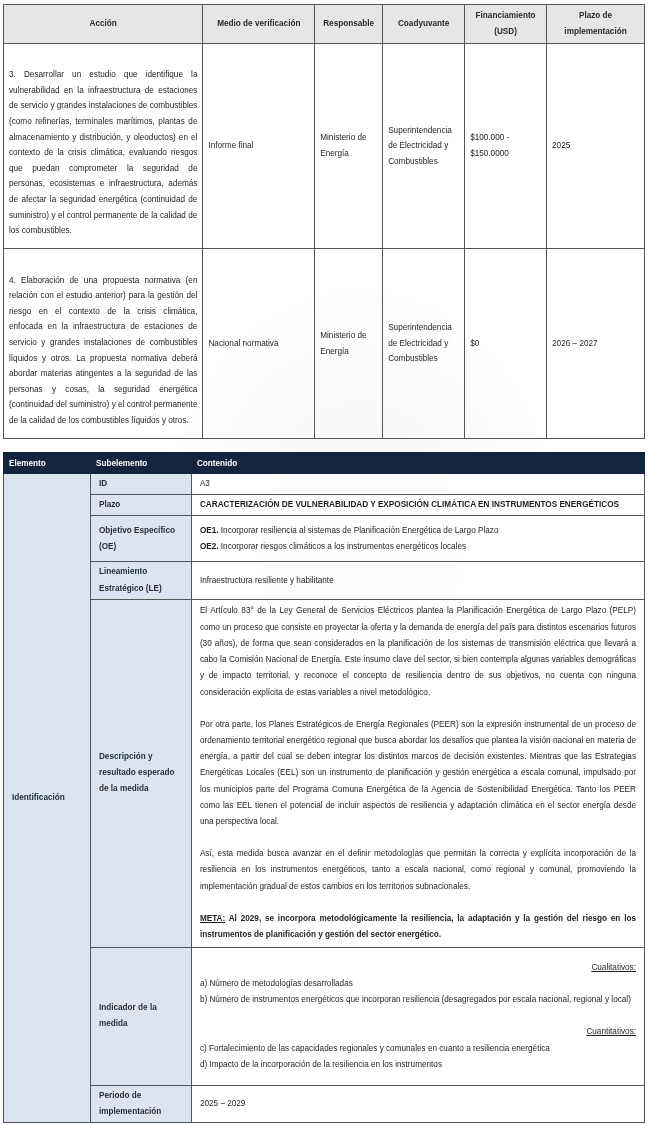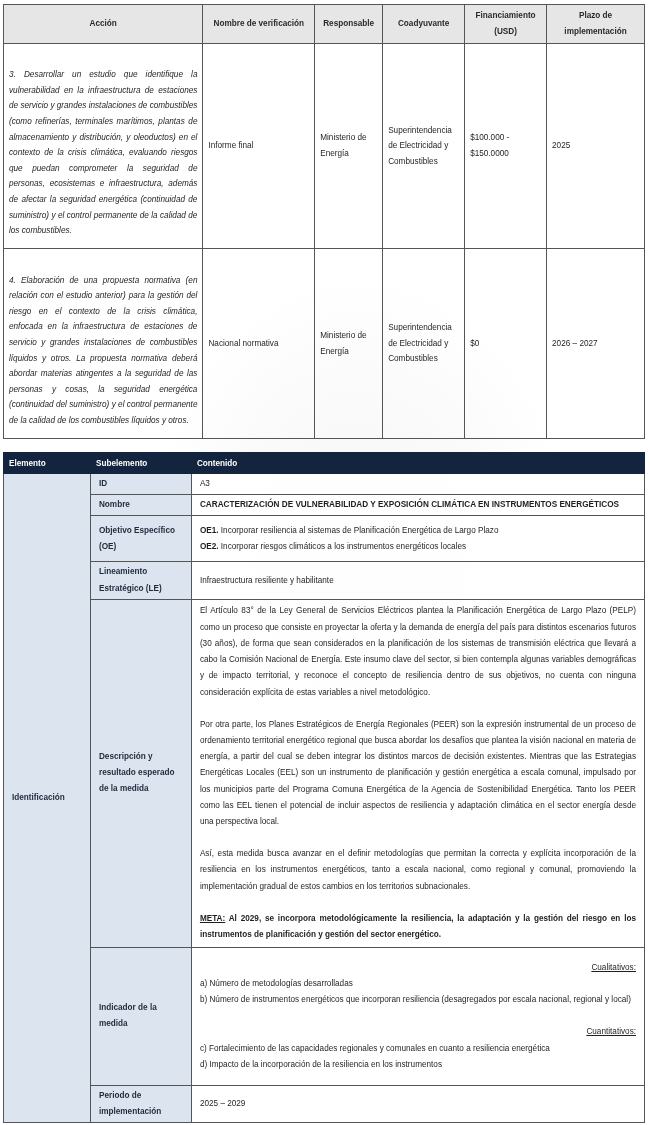--- a/index.html
+++ b/index.html
@@ -3,21 +3,21 @@
 <meta charset="utf-8">
 <style>
   html, body { margin:0; padding:0; background:#ffffff; }
   body { width:650px; height:1125px; position:relative; overflow:hidden;
          font-family:"Liberation Sans", sans-serif; color:#1f1f1f; }
   table { border-collapse:collapse; position:absolute; }
   
   #t1 { left:3px; top:4px; width:642px; }
   #t1 th, #t1 td { border:1.5px solid #555; vertical-align:middle; font-size:8.2px; line-height:15.6px; padding:2px 5px; }
   #t1 th { background:#e6e6e6; font-weight:bold; text-align:center; color:#2a2a2a; height:36px; padding:1px 5px; line-height:16px; }
-  #t1 td.action { text-align:justify; padding:16px 5px 2px 5px;font-style:italic; }
+  #t1 td.action { text-align:justify; padding:16px 5px 2px 5px; }
   
   #t2 { left:3px; top:452px; width:642px; }
   #t2 th { background:#13243f; color:#ffffff; font-weight:bold; text-align:left; font-size:8.2px; height:18px; padding:1px 5px; border:1.5px solid #13243f; }
   #t2 td { border:1.5px solid #555; font-size:8.2px; line-height:16.2px; padding:2px 8px; vertical-align:middle; }
   #t2 td.lab { background:#dce4f0; font-weight:bold; color:#1f2a3a; }
   #t2 td.el { background:#dce4f0; font-weight:bold; color:#1f2a3a; border-left:1.5px solid #555; }
   #t2 td.c { background:rgba(255,255,255,0.85); }
   .bold { font-weight:bold; }
   .u { text-decoration:underline;text-align:right; }
   p { margin:0; }
@@ -35,21 +35,21 @@
     <col style="width:200px">
       <col style="width:112px">
       <col style="width:68px">
       <col style="width:82px">
       <col style="width:82px">
       <col style="width:98px">
   </colgroup>
   <thead>
     <tr>
       <th>Acción</th>
-      <th>Nombre de verificación</th>
+      <th>Medio de verificación</th>
       <th>Responsable</th>
       <th>Coadyuvante</th>
       <th>Financiamiento (USD)</th>
       <th>Plazo de implementación</th>
     </tr>
   </thead>
   <tbody>
     <tr style="height:205px">
       <td class="action">3. Desarrollar un estudio que identifique la vulnerabilidad en la infraestructura de estaciones de servicio y grandes instalaciones de combustibles (como refinerías, terminales marítimos, plantas de almacenamiento y distribución, y oleoductos) en el contexto de la crisis climática, evaluando riesgos que puedan comprometer la seguridad de personas, ecosistemas e infraestructura, además de afectar la seguridad energética (continuidad de suministro) y el control permanente de la calidad de los combustibles.</td>
       <td>Informe final</td>
@@ -82,21 +82,21 @@
       <th>Contenido</th>
     </tr>
   </thead>
   <tbody>
     <tr style="height:18px">
       <td class="el" rowspan="8">Identificación</td>
       <td class="lab">ID</td>
       <td class="c">A3</td>
     </tr>
     <tr style="height:20px">
-      <td class="lab">Nombre</td>
+      <td class="lab">Plazo</td>
       <td class="c bold">CARACTERIZACIÓN DE VULNERABILIDAD Y EXPOSICIÓN CLIMÁTICA EN INSTRUMENTOS ENERGÉTICOS</td>
     </tr>
     <tr style="height:46px">
       <td class="lab">Objetivo Específico (OE)</td>
       <td class="c">
         <p><span class="bold">OE1.</span><span> Incorporar resiliencia al sistemas de Planificación Energética de Largo Plazo</span></p>
         <p><span class="bold">OE2.</span><span> Incorporar riesgos climáticos a los instrumentos energéticos locales</span></p>
       </td>
     </tr>
     <tr style="height:36px">

